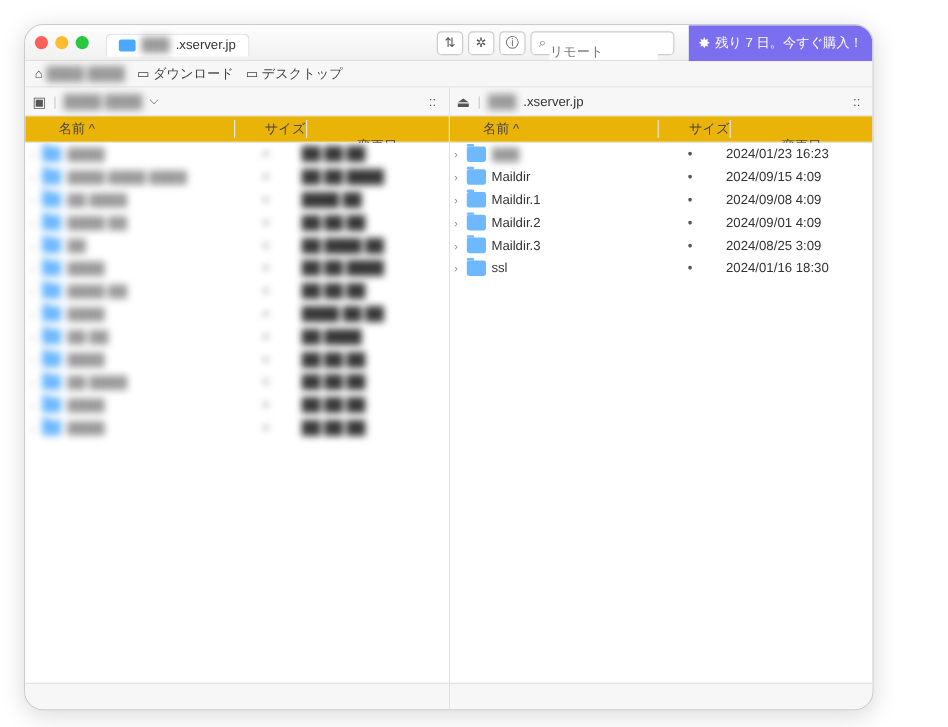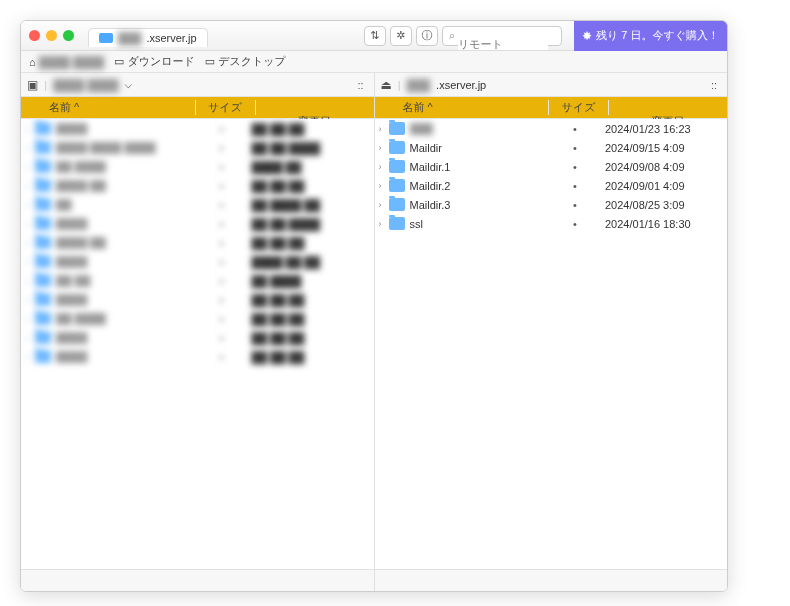--- a/index.html
+++ b/index.html
@@ -1,17 +1,17 @@
 <!DOCTYPE html>
 <html><head>
 <meta charset="utf-8">
 <style>
 * { box-sizing: border-box; margin: 0; padding: 0; }
 body { font-family: -apple-system, "Hiragino Sans", sans-serif; font-size: 12px; color: #333; background: #fff; padding: 20px; }
-.window { width: 708px; height: 572px; border: 1px solid #ccc; border-radius: 6px; overflow: hidden; display: flex; flex-direction: column; box-shadow: 0 4px 20px rgba(0,0,0,0.15); }
+.window { width: 708px; height: 572px; border: 1px solid #ccc; border-radius: 16px; overflow: hidden; display: flex; flex-direction: column; box-shadow: 0 4px 20px rgba(0,0,0,0.15); }
 .titlebar { height: 30px; background: linear-gradient(#fdfdfd,#f1f1f1); border-bottom: 1px solid #ddd; display: flex; align-items: center; padding: 0 8px; gap: 6px; }
 .traffic { display: flex; gap: 6px; margin-right: 8px; }
 .light { width: 11px; height: 11px; border-radius: 50%; }
 .red { background: #ff5f57; } .yellow { background: #febc2e; } .green { background: #28c840; }
 .tab { display: flex; align-items: center; gap: 5px; background: #fff; border: 1px solid #ddd; border-bottom: none; border-radius: 5px 5px 0 0; padding: 3px 10px; font-size: 11px; margin-top: 3px; }
 .tab-icon { width: 14px; height: 10px; background: #4aa8ff; border-radius: 2px; }
 .spacer { flex: 1; }
 .tool-group { display: flex; gap: 4px; align-items: center; }
 .tool-btn { width: 22px; height: 20px; border: 1px solid #ccc; border-radius: 4px; background: #fff; display: flex; align-items: center; justify-content: center; font-size: 11px; color: #555; }
 .search { display: flex; align-items: center; border: 1px solid #ccc; border-radius: 4px; padding: 1px 6px; height: 20px; width: 120px; background: #fff; }
@@ -23,21 +23,21 @@
 .crumb .ficon { font-size: 11px; }
 .panes { flex: 1; display: flex; }
 .pane { flex: 1; display: flex; flex-direction: column; border-right: 1px solid #e0e0e0; }
 .pane:last-child { border-right: none; }
 .pane-header { height: 24px; background: #f7f7f7; border-bottom: 1px solid #e2e2e2; display: flex; align-items: center; padding: 0 6px; gap: 6px; font-size: 11px; }
 .disk-icon { font-size: 12px; color: #555; }
 .sel { font-size: 10px; color: #555; }
 .grid-icon { margin-left: auto; font-size: 11px; color: #555; padding: 0 4px; }
 .cols { height: 22px; background: #eab308; border-bottom: 1px solid #e5e5e5; display: flex; align-items: center; font-size: 11px; color: #444; }
 .col-name { flex: 1; padding-left: 28px; border-right: 1px solid #e5e5e5; }
-.col-size { width: 60px; text-align: center; border-right: 1px solid #e5e5e5; }
+.col-size { width: 60px; text-align: right; border-right: 1px solid #e5e5e5; }
 .col-date { width: 118px; text-align: center; margin-top: 27px; }
 .rows { flex: 1; overflow: auto; background: #fff; }
 .row { display: flex; align-items: center; height: 19px; padding: 0 4px; font-size: 11px; }
 .row .disc { width: 10px; font-size: 9px; color: #888; }
 .row .folder { width: 16px; height: 13px; background: #6db8ff; border-radius: 2px; margin-right: 5px; position: relative; }
 .row .folder::before { content:""; position:absolute; top:-2px; left:0; width:6px; height:2px; background:#6db8ff; border-radius:1px 1px 0 0; }
 .row .name { flex: 1; white-space: nowrap; overflow: hidden; }
 .row .size { width: 60px; text-align: center; color: #555; }
 .row .date { width: 118px; text-align: left; padding-right: 6px; color: #333; white-space: nowrap; }
 .bot { height: 22px; background: #f7f7f7; border-top: 1px solid #e2e2e2; }

